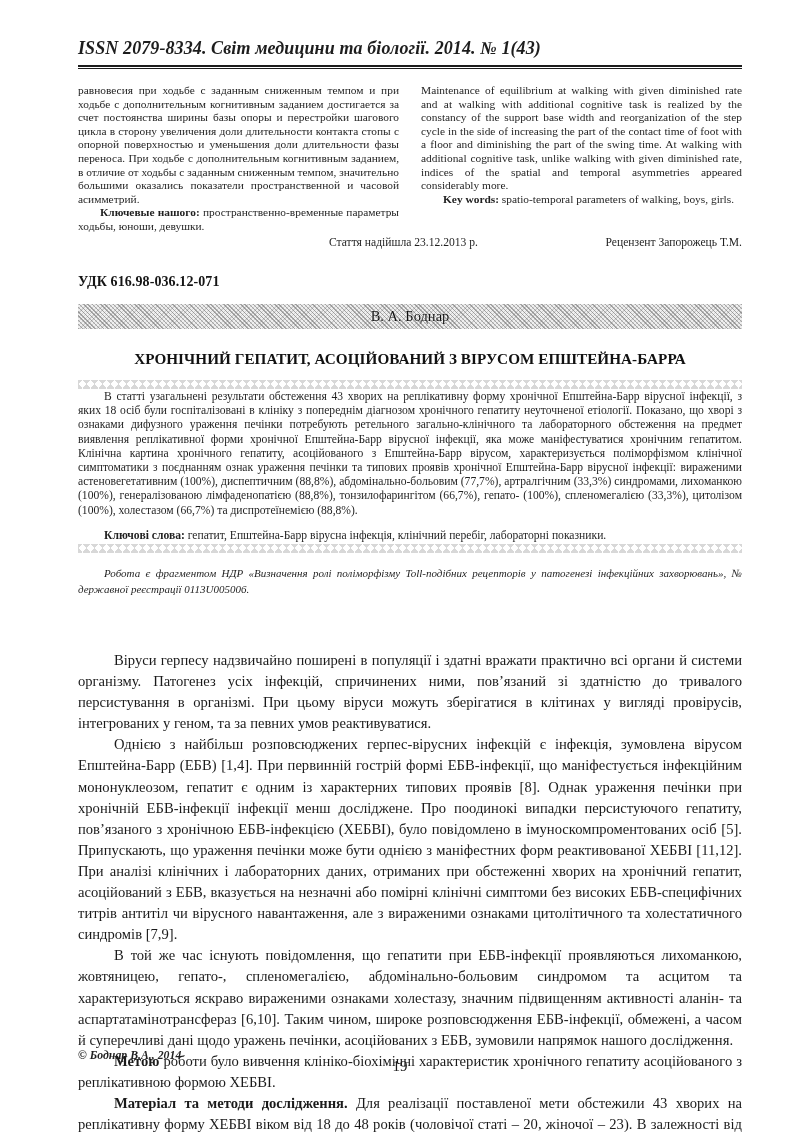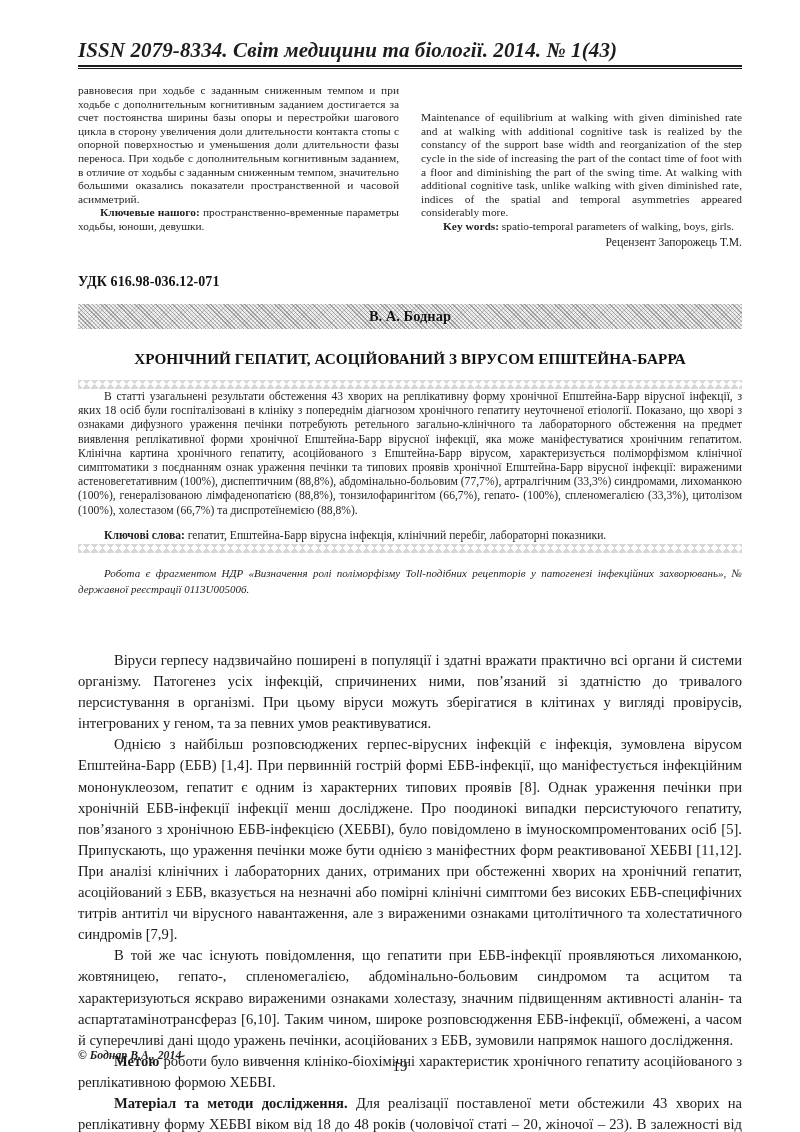--- a/index.html
+++ b/index.html
@@ -26,21 +26,21 @@
   
   .running-head {
     position: absolute;
     left: 78px;
     top: 38px;
     width: 664px;
   }
   .running-head-text {
     font-weight: bold;
     font-style: italic;
-    font-size: 21px;
+    font-size: 18px;
     letter-spacing: 0.1px;
     color: #1d1d1d;
     white-space: nowrap;
   }
   .head-rule {
     position: absolute;
     left: 78px;
     top: 65px;
     width: 664px;
     height: 4px;
@@ -50,21 +50,20 @@
   }
 
   
   .abs-cols {
     position: absolute;
     left: 78px;
     top: 84px;
     width: 664px;
     display: flex;
     gap: 22px;
-    align-items: flex-end;
   }
   .abs-col {
     width: 321px;
   }
   .abs-col p {
     margin: 0;
     font-size: 11.4px;
     line-height: 13.6px;
     text-align: justify;
     text-justify: inter-word;
@@ -122,21 +121,21 @@
         rgba(105,105,105,0.55) 1px,
         rgba(255,255,255,0) 1px,
         rgba(255,255,255,0) 3px),
       repeating-linear-gradient(-45deg,
         rgba(150,150,150,0.35) 0px,
         rgba(150,150,150,0.35) 1px,
         rgba(255,255,255,0) 1px,
         rgba(255,255,255,0) 3px);
   }
   .author-name {
-    font-weight: bold;
+    font-weight: normal;
     font-size: 14.5px;
     line-height: 18px;
     color: #101010;
     text-shadow: 0 0 1px rgba(255,255,255,0.9), 0 0 2px rgba(255,255,255,0.75);
   }
   .author-affil {
     font-weight: bold;
     font-size: 14.5px;
     line-height: 19px;
     color: #101010;
@@ -270,20 +269,21 @@
     <div class="abs-col">
       <p>равновесия при ходьбе с заданным сниженным темпом и при ходьбе с дополнительным когнитивным заданием достигается за счет постоянства ширины базы опоры и перестройки шагового цикла в сторону увеличения доли длительности контакта стопы с опорной поверхностью и уменьшения доли длительности фазы переноса. При ходьбе с дополнительным когнитивным заданием, в отличие от ходьбы с заданным сниженным темпом, значительно большими оказались показатели пространственной и часовой асимметрий.</p>
       <p class="ind"><span class="kw-label">Ключевые нашого:</span><span> пространственно-временные параметры ходьбы, юноши, девушки.</span></p>
     </div>
     <div class="abs-col">
       <p>Maintenance of equilibrium at walking with given diminished rate and at walking with additional cognitive task is realized by the constancy of the support base width and reorganization of the step cycle in the side of increasing the part of the contact time of foot with a floor and diminishing the part of the swing time. At walking with additional cognitive task, unlike walking with given diminished rate, indices of the spatial and temporal asymmetries appeared considerably more.</p>
       <p class="ind"><span class="kw-label">Key words:</span><span> spatio-temporal parameters of walking, boys, girls.</span></p>
     </div>
   </div>
 
+  <div class="received">Стаття надійшла 23.12.2013 р.</div>
   <div class="reviewer">Рецензент Запорожець Т.М.</div>
 
   <div class="udc">УДК 616.98-036.12-071</div>
 
   <div class="author-band">
     <div class="author-name">В. А. Боднар</div>
   </div>
 
   <div class="article-title">ХРОНІЧНИЙ ГЕПАТИТ, АСОЦІЙОВАНИЙ З ВІРУСОМ ЕПШТЕЙНА-БАРРА</div>
 

